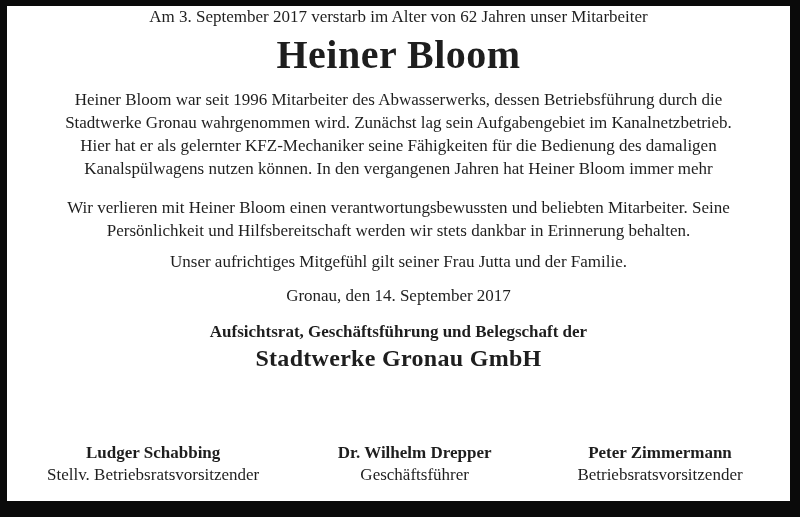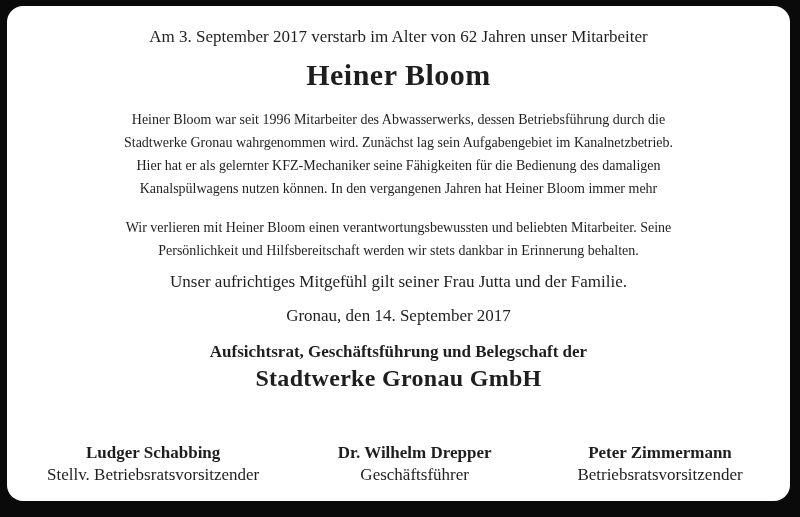--- a/index.html
+++ b/index.html
@@ -15,40 +15,38 @@
     background:var(--frame);
     padding:6px 10px 16px 7px;
     font-family:"Liberation Serif","DejaVu Serif",serif;
     color:var(--ink);
   }
   .paper{
     position:relative;
     width:100%;height:100%;
     background:var(--paper);
     box-sizing:border-box;
-    padding-top:20px;
     text-align:center;
     overflow:hidden;
-    border-radius:16px;
   }
   .intro{
     margin:0;
     font-size:17px;
     line-height:22px;
   }
   .deceased-name{
     margin:10px 0 0;
-    font-size:30px;
+    font-size:40px;
     line-height:34px;
     font-weight:bold;
     letter-spacing:0.5px;
   }
   .para{
     margin:16px auto 0;
-    font-size:14px;
+    font-size:17px;
     line-height:23px;
   }
   .para.second{}
   .line{white-space:nowrap;}
   .condolence{margin:8px 0 0;font-size:17px;line-height:23px;}
   .dateline{margin:11px 0 0;font-size:17px;line-height:23px;}
   .org-line{margin:16px 0 0;font-size:17px;line-height:17px;font-weight:bold;}
   .org-name{margin:5px 0 0;font-size:24px;line-height:26px;font-weight:bold;letter-spacing:0.3px;}
   .signatures{
     position:absolute;

